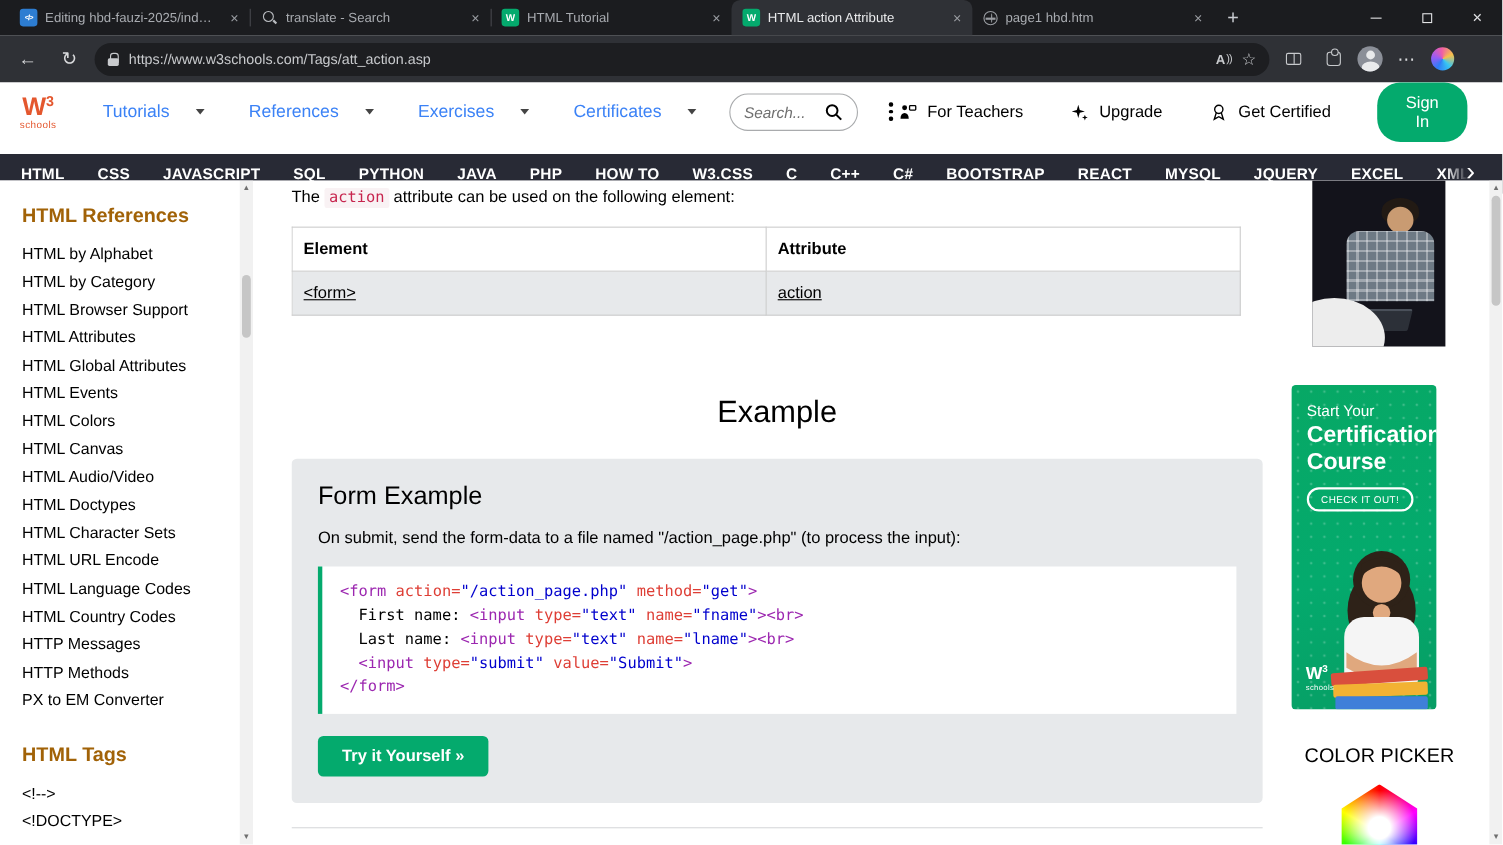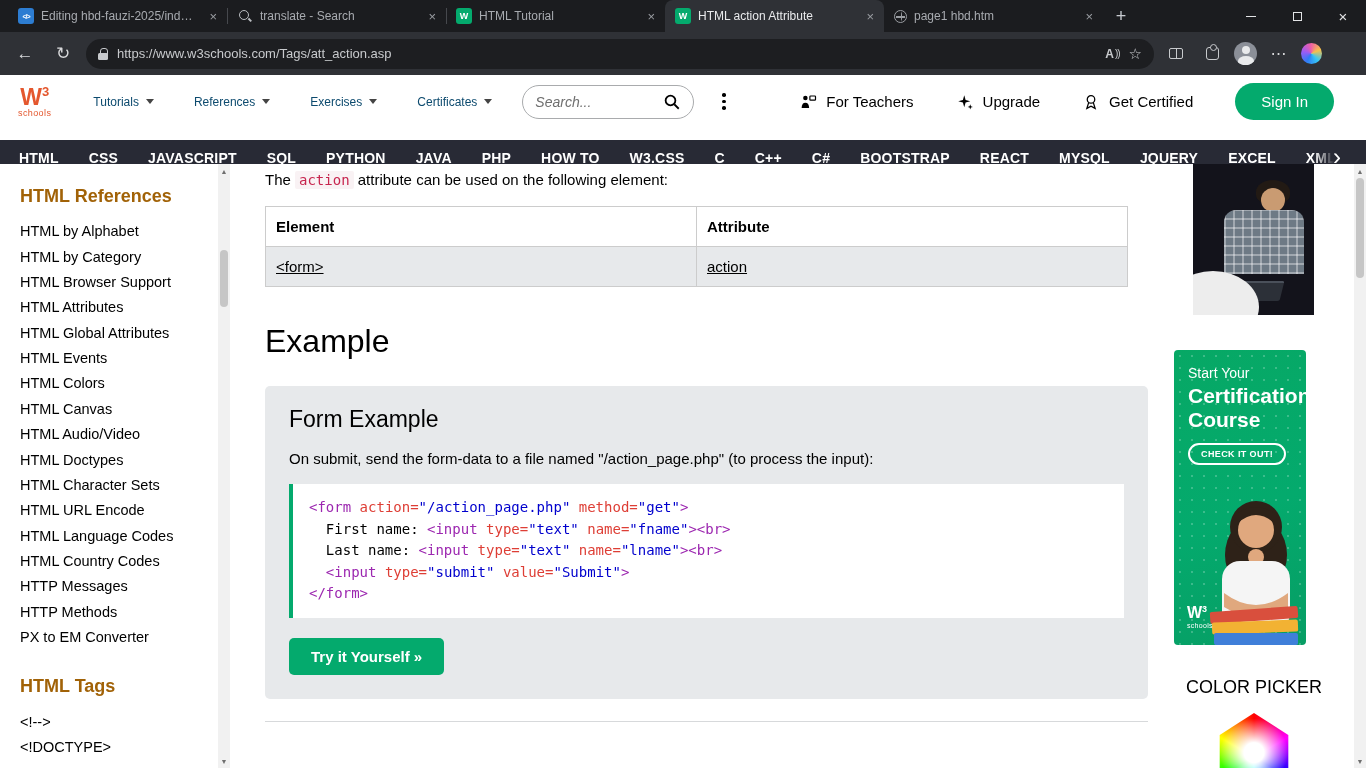--- a/index.html
+++ b/index.html
@@ -52,21 +52,21 @@
   .dots{font-size:16px;letter-spacing:1px;}
   .copilot{width:21px;height:21px;border-radius:50%;background:conic-gradient(from 210deg,#2f7cf6,#9a5cf5,#ef5da8,#f6c14b,#37c6f3,#2f7cf6);cursor:pointer;}
 
   
   .w3header{position:absolute;top:75px;left:0;width:100%;height:53px;background:#fff;display:flex;align-items:center;padding:0 18px;}
   .logo{display:flex;flex-direction:column;align-items:center;line-height:1;cursor:pointer;margin-right:42px;}
   .logo-top{font-size:23px;font-weight:bold;color:#e4572e;}
   .logo-top sup{font-size:13px;vertical-align:super;}
   .logo-sub{font-size:9px;color:#e4572e;margin-top:1px;letter-spacing:.4px;}
   .menus{display:flex;gap:40px;}
-  .menu-item{display:flex;align-items:center;gap:7px;font-size:12px;color:#0c4a6e;cursor:pointer;white-space:nowrap;}
+  .menu-item{display:flex;align-items:center;gap:24px;font-size:16px;color:#3b82f6;cursor:pointer;white-space:nowrap;}
   .caret{width:0;height:0;border-left:4px solid transparent;border-right:4px solid transparent;border-top:5px solid #444;display:inline-block;}
   .search{width:172px;height:34px;border:1px solid #a9abad;border-radius:17px;display:flex;align-items:center;padding:0 12px;gap:8px;background:#fff;margin-left:30px;}
   .search input{border:none;outline:none;flex:1;width:100%;font-size:14px;color:#c2410c;background:transparent;font-family:inherit;}
   .search input::placeholder{font-style:italic;color:#6f6f6f;}
   .kebab{display:flex;flex-direction:column;gap:3px;margin-left:24px;cursor:pointer;padding:4px;}
   .kebab i{width:3.5px;height:3.5px;border-radius:50%;background:#000;display:block;}
   .header-right{margin-left:auto;display:flex;align-items:center;gap:42px;padding-right:14px;}
   .hlink{display:flex;align-items:center;gap:9px;font-size:15px;color:#000;cursor:pointer;white-space:nowrap;}
   .hicon{width:18px;height:18px;display:block;}
   .signin{background:#04AA6D;color:#fff;font-size:15px;padding:10px 26px;border-radius:21px;border:none;cursor:pointer;font-family:inherit;}
@@ -97,21 +97,21 @@
 
   
   .main{position:absolute;left:265px;top:0;width:883px;height:100%;overflow:hidden;color:#000;}
   .intro{font-size:15px;margin-top:7px;}
   .codespan{font-family:"DejaVu Sans Mono",monospace;font-size:14px;color:#c7254e;background:#f9f2f4;padding:1px 4px;border-radius:2px;}
   .attr-table{border-collapse:collapse;margin-top:18px;width:863px;font-size:15px;}
   .attr-table th,.attr-table td{border:1px solid #ccc;text-align:left;padding:11px 10px;}
   .attr-table th{font-weight:bold;width:50%;background:#fff;}
   .attr-table tbody tr{background:#E7E9EB;}
   .attr-table a{color:#000;text-decoration:underline;cursor:pointer;}
-  .example-h{font-size:32px;font-weight:400;margin-top:36px;}
+  .example-h{font-size:28px;font-weight:400;margin-top:72px;text-align:center;}
   .panel{margin-top:26px;background:#E7E9EB;border-radius:5px;padding:20px 24px 24px;width:883px;}
   .panel-h{font-size:23px;font-weight:400;}
   .panel-p{font-size:15px;margin-top:17px;}
   .codebox{margin-top:17px;background:#fff;border-left:4px solid #04AA6D;padding:13px 16px;font-family:"DejaVu Sans Mono",monospace;font-size:14px;line-height:21.5px;}
   .cl-line{white-space:pre;}
   .tok-tag{color:#9C27B0;}
   .tok-attr{color:#DE3E35;}
   .tok-val{color:#0000CD;}
   .tok-txt{color:#000;}
   .tryit{margin-top:20px;background:#04AA6D;color:#fff;border:none;border-radius:5px;padding:10px 22px;font-size:15px;font-weight:bold;cursor:pointer;font-family:inherit;}
@@ -126,21 +126,21 @@
     background-image:repeating-linear-gradient(0deg,rgba(255,255,255,.35) 0 2px,transparent 2px 9px),repeating-linear-gradient(90deg,rgba(255,255,255,.35) 0 2px,transparent 2px 9px);}
   .ad-laptop{position:absolute;right:32px;bottom:14px;width:66px;height:20px;background:#2c3038;transform:skewX(-14deg);border-radius:2px;border-top:2px solid #4a505a;}
   .ad-blob{position:absolute;left:-26px;bottom:-28px;width:92px;height:72px;background:#ededed;border-radius:50%;}
 
   .cert-card{position:absolute;left:0;top:186px;width:132px;height:295px;border-radius:4px;overflow:hidden;color:#fff;cursor:pointer;
     background:linear-gradient(160deg,#07a865,#04AA6D 55%,#079d64);
     background-image:radial-gradient(rgba(255,255,255,.22) 1.2px,transparent 1.4px),linear-gradient(160deg,#07a865,#04AA6D 55%,#079d64);
     background-size:12px 12px,100% 100%;}
   .cert-line1{margin:15px 0 3px 14px;font-size:14px;font-weight:400;}
   .cert-line2,.cert-line3{margin-left:14px;font-size:21px;font-weight:bold;line-height:1.15;}
-  .cert-btn{margin:11px 0 0 14px;display:inline-block;border:2px solid #fff;border-radius:14px;font-size:9px;font-weight:bold;padding:4px 11px;letter-spacing:.4px;color:#fff;background:transparent;}
+  .cert-btn{margin:11px 0 0 14px;display:inline-block;border:2px solid #fff;border-radius:14px;font-size:9px;font-weight:normal;padding:4px 11px;letter-spacing:.4px;color:#fff;background:transparent;}
   .cert-figure{position:absolute;right:-6px;bottom:0;width:160px;height:170px;}
   .cert-logo{position:absolute;left:13px;bottom:16px;line-height:1;z-index:2;}
   .cert-logo .clt{font-size:16px;font-weight:bold;color:#fff;}
   .cert-logo .clt sup{font-size:9px;}
   .cert-logo .cls{font-size:7px;color:#fff;margin-top:1px;letter-spacing:.3px;}
 
   .cp-label{position:absolute;top:513px;left:0;width:160px;text-align:center;font-size:18px;color:#000;cursor:pointer;}
   .hex{position:absolute;top:549px;left:41px;width:78px;height:88px;cursor:pointer;
     background:radial-gradient(circle at 50% 45%,#ffffff 0 10px,rgba(255,255,255,0) 34px),conic-gradient(from 0deg,#ff0000,#ff00ff,#0000ff,#00ffff,#00ff00,#ffff00,#ff0000);
     clip-path:polygon(50% 0,94% 25%,94% 75%,50% 100%,6% 75%,6% 25%);}

